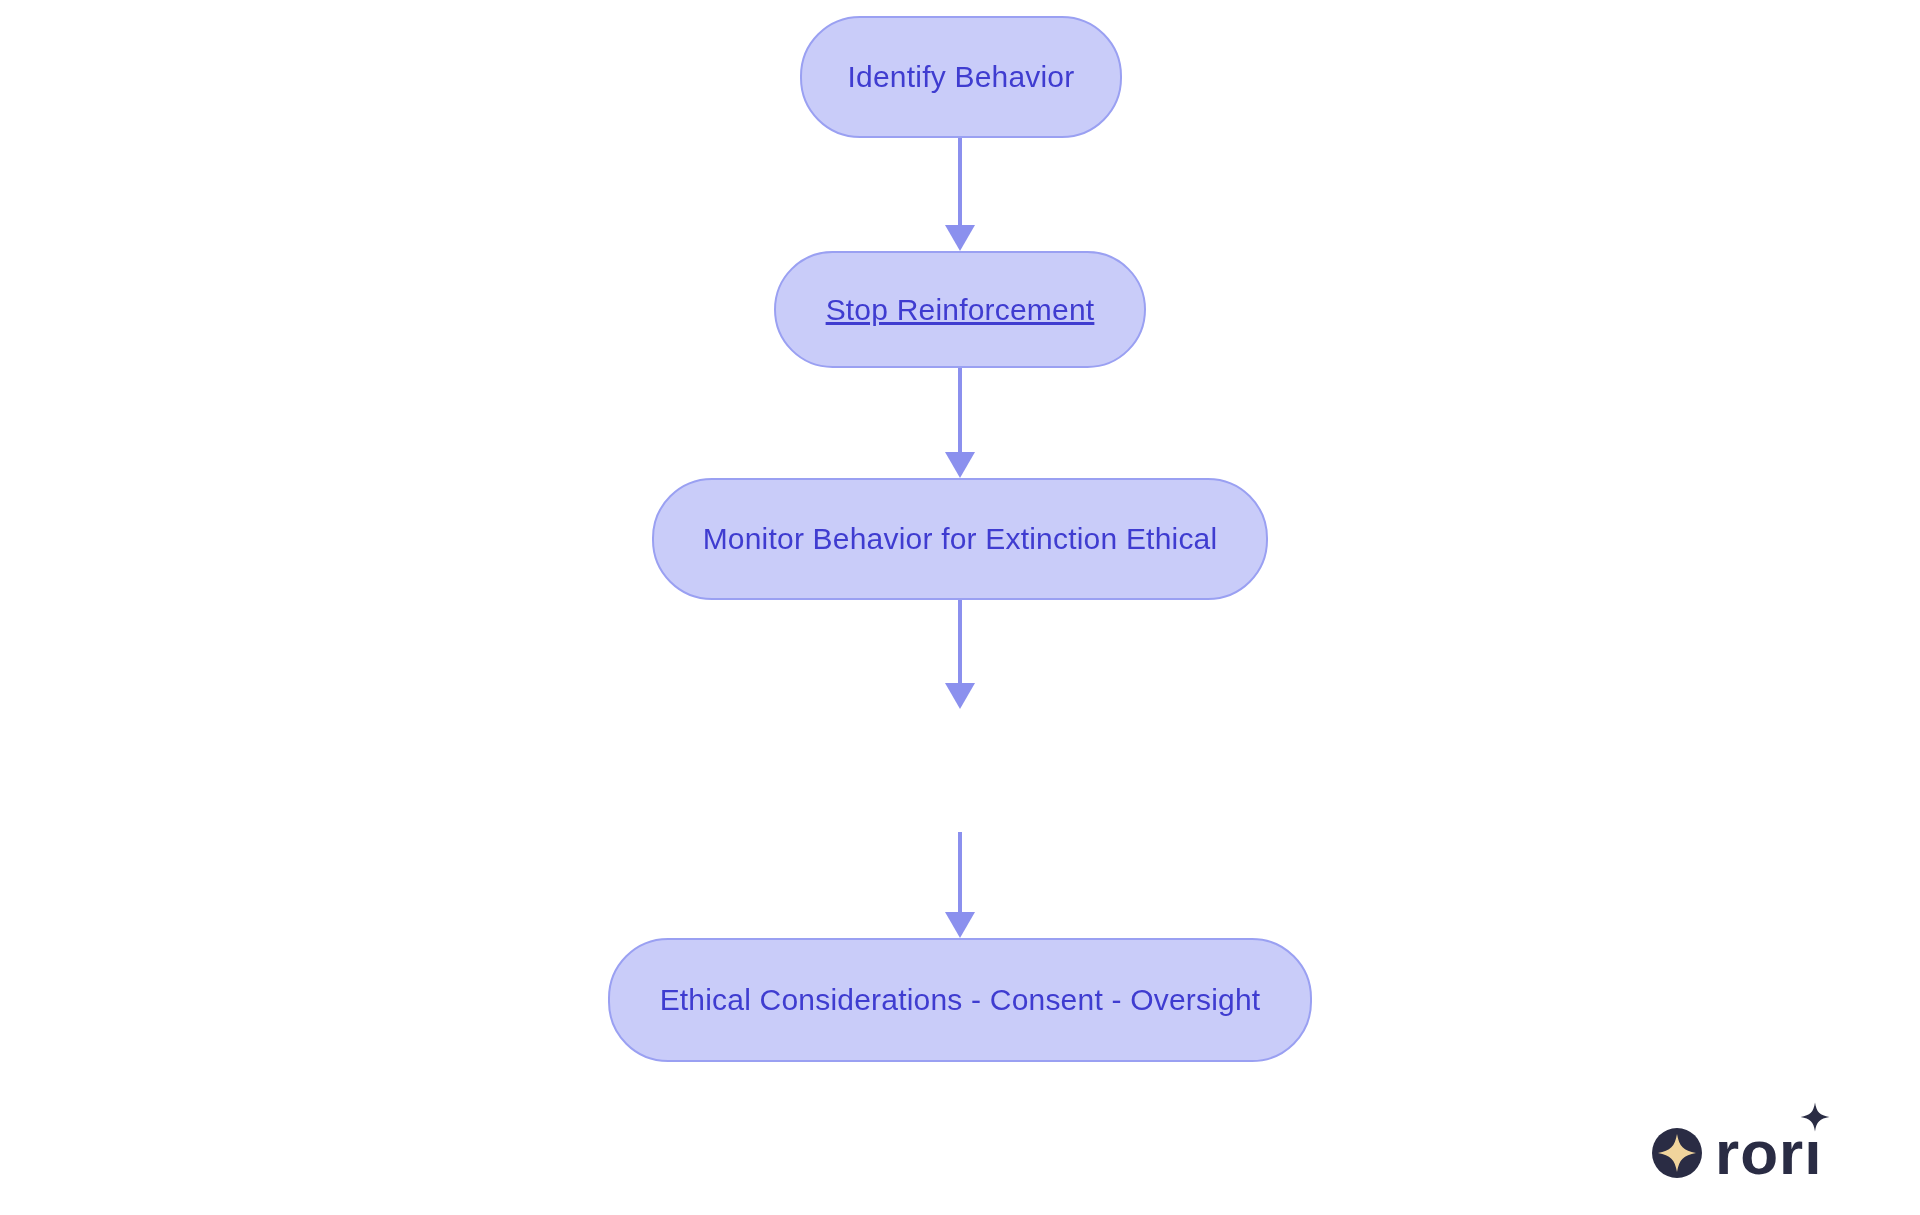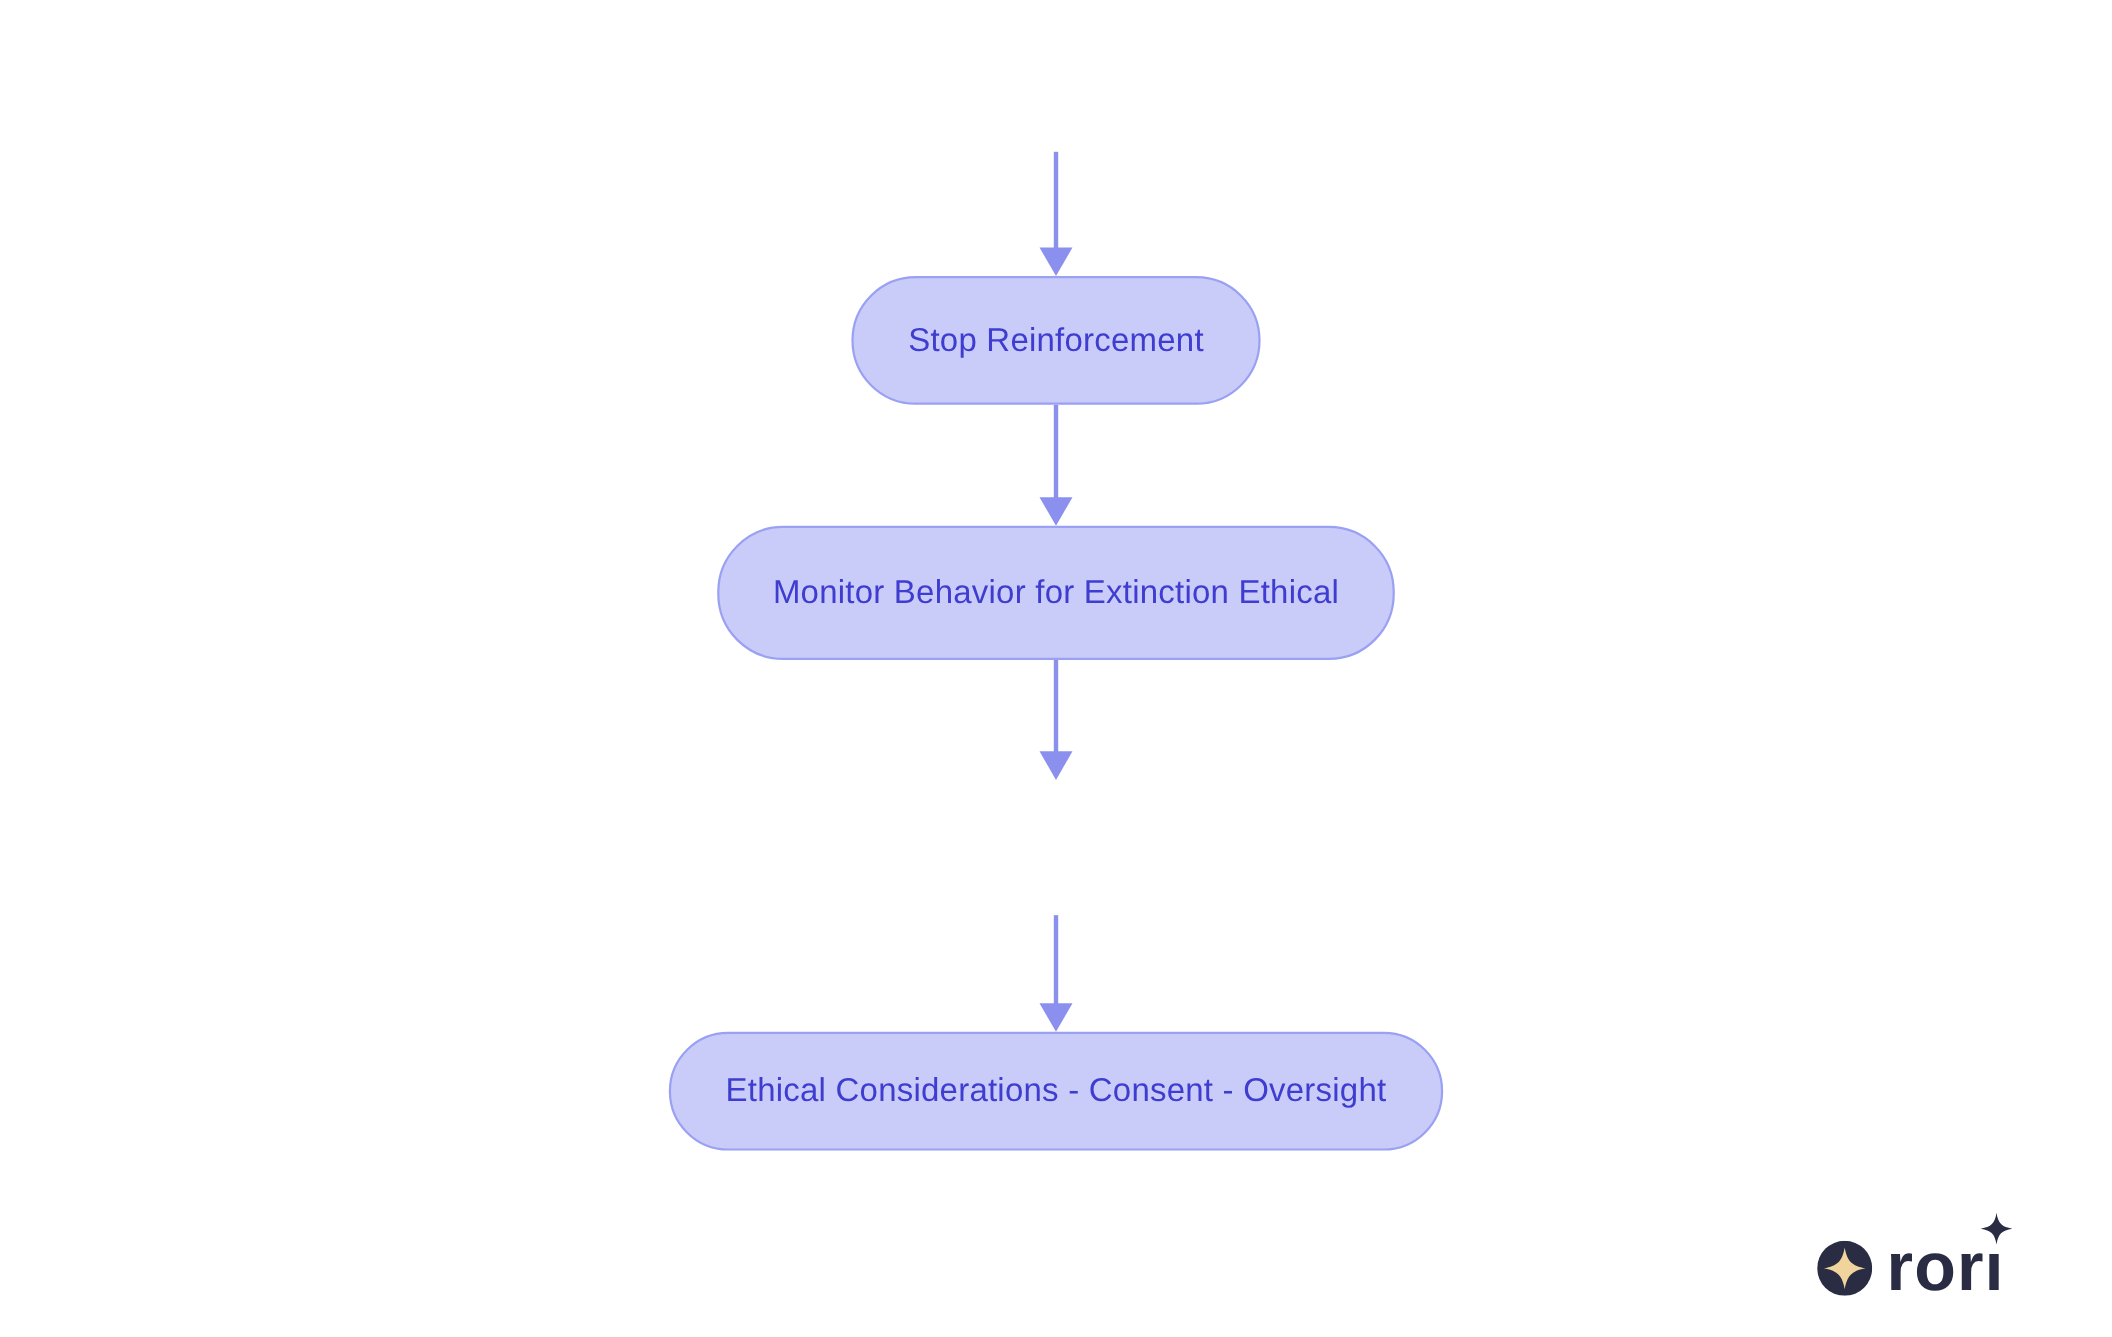--- a/index.html
+++ b/index.html
@@ -25,24 +25,24 @@
     border-radius: 60px;
     display: flex;
     align-items: center;
     justify-content: center;
     white-space: nowrap;
     color: var(--node-text, #3f3cd0);
     font-size: 30px;
     letter-spacing: 0.2px;
   }
   .n1 { left: 800px; top: 16px;  width: 322px; height: 122px; }
-  .n2 { left: 774px; top: 251px; width: 372px; height: 117px; }
+  .n2 { left: 774px; top: 251px; width: 372px; height: 117px; text-decoration: underline; }
   .n3 { left: 652px; top: 478px; width: 616px; height: 122px; }
   .n4 { left: 562px; top: 709px; width: 796px; height: 123px; }
-  .n5 { left: 608px; top: 938px; width: 704px; height: 108px; }
+  .n5 { left: 608px; top: 938px; width: 704px; height: 124px; }
 
   
   .arrow {
     position: absolute;
     left: 945px;
     width: 30px;
   }
   .arrow::before {
     content: "";
     position: absolute;
@@ -99,20 +99,23 @@
     top: -26px;
     width: 30px;
     height: 30px;
   }
 </style>
 </head>
 <body>
 
 <div class="canvas">
 
+  <div class="node n1">
+    <span>Identify Behavior</span>
+  </div>
 
   <div class="arrow a1"></div>
 
   <div class="node n2">
     <span>Stop Reinforcement</span>
   </div>
 
   <div class="arrow a2"></div>
 
   <div class="node n3">

